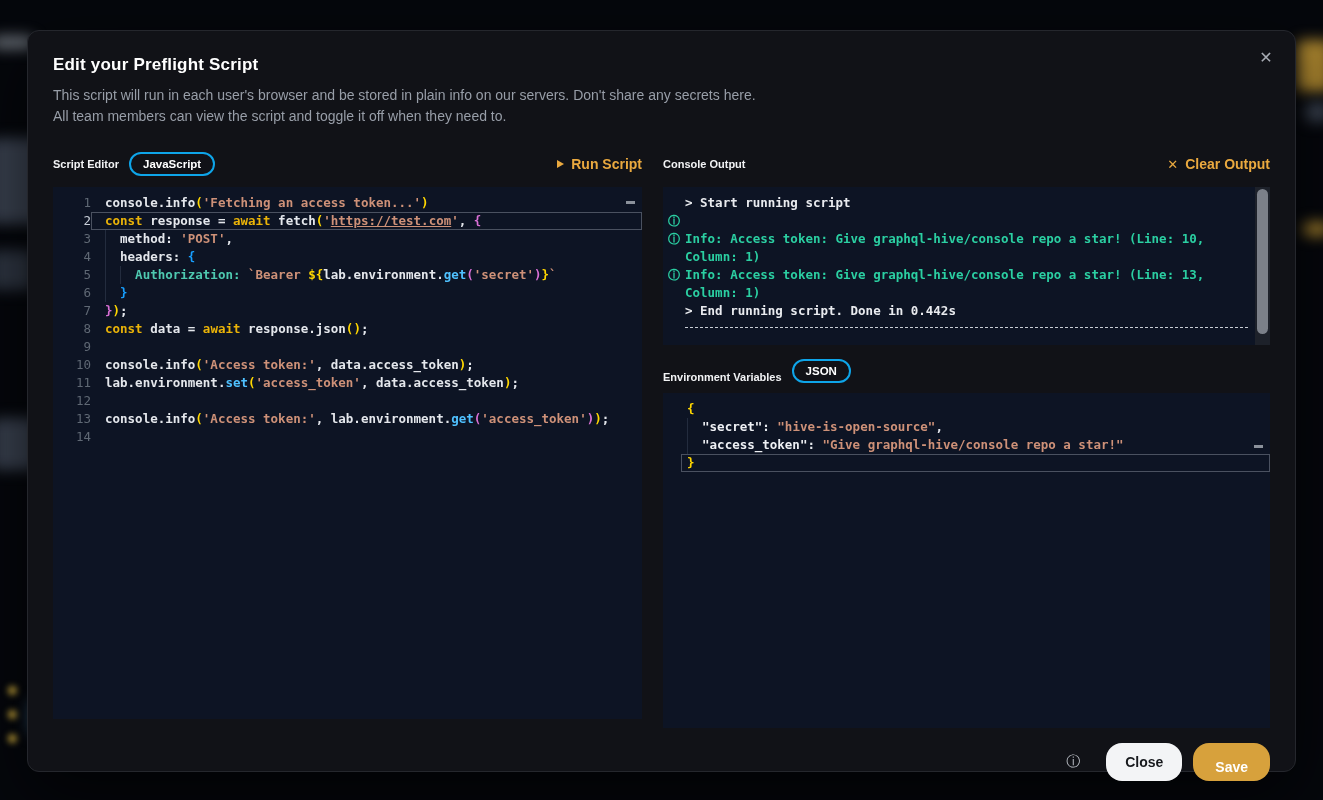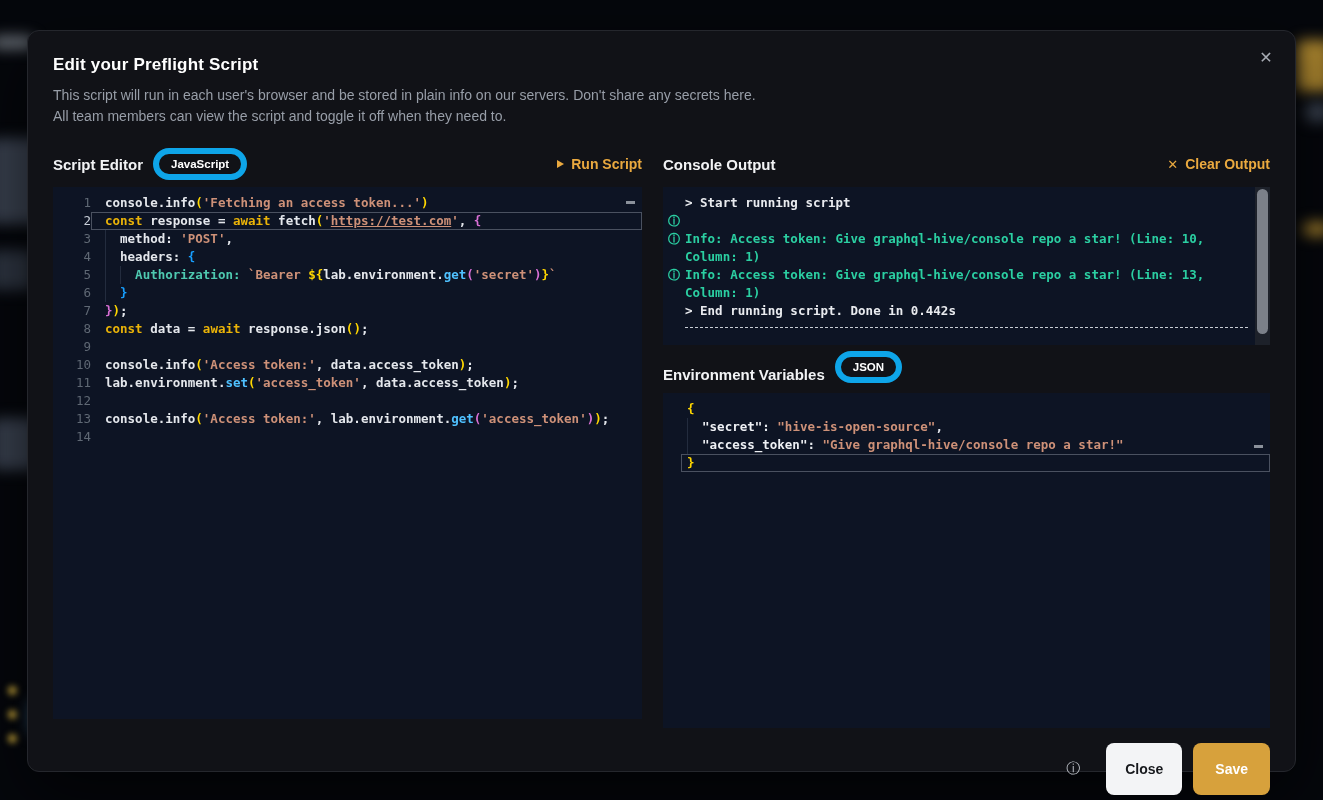--- a/index.html
+++ b/index.html
@@ -14,22 +14,22 @@
     background:var(--modal-bg); border:1px solid #25272d; border-radius:12px;
     padding:22px 25px; box-shadow:0 24px 70px rgba(0,0,0,.65); }
   .modal-close { position:absolute; top:16px; right:18px; width:22px; height:22px;
     color:#a7abb3; font-size:16px; line-height:22px; text-align:center; cursor:pointer; }
   .m-title { font-size:17px; font-weight:bold; color:#fff; letter-spacing:.2px; margin:2px 0 10px; }
   .m-desc  { font-size:14px; color:#989ea8; line-height:21px; }
 
   
   .content { display:grid; grid-template-columns:589px 1fr; column-gap:21px; margin-top:24px; }
   .panel-head { display:flex; align-items:center; height:26px; margin-bottom:10px; }
-  .panel-title { font-size:15px; font-weight:bold; color:#f2f3f5; }
-  .pill { margin-left:10px; border:6px solid #0ea5e9; border-radius:999px;
+  .panel-title { font-size:11px; font-weight:bold; color:#f2f3f5; }
+  .pill { margin-left:10px; border:2px solid #0ea5e9; border-radius:999px;
     padding:4px 12px; font-size:11.5px; font-weight:bold; color:#fff; }
   .spacer { flex:1; }
   .link-btn { display:flex; align-items:center; gap:7px; color:var(--accent);
     font-size:14px; font-weight:bold; cursor:pointer; background:none; border:none;
     font-family:"Liberation Sans", sans-serif; }
   .play-icon { width:0; height:0; border-left:7px solid var(--accent);
     border-top:4.5px solid transparent; border-bottom:4.5px solid transparent; }
   .x-icon { font-size:13px; font-weight:normal; }
 
   
@@ -68,21 +68,21 @@
   .scrollbar { position:absolute; top:0; right:0; bottom:0; width:15px; background:#1d212a; }
   .scroll-thumb { position:absolute; left:2px; right:2px; top:2px; bottom:11px;
     background:#7b8089; border-radius:6px; }
 
   .env-head { margin-top:12px;align-items:flex-end; }
 
   
   .footer { display:flex; align-items:center; justify-content:flex-end; margin-top:15px; }
   .note { display:flex; align-items:center; gap:9px; color:#e3e5e9; font-size:14px; margin-right:26px; }
   .note-icon { color:#c2c6cd; font-size:14px; }
-  .btn { border:none; border-radius:8px; font-size:14px; font-weight:bold; height:52px;
+  .btn { border:none; border-radius:16px; font-size:14px; font-weight:bold; height:38px;
     padding:0 19px; cursor:pointer; font-family:"Liberation Sans", sans-serif; }
   .btn-close { background:#f3f4f6; color:#17191d; margin-right:11px; }
   .btn-save { background:var(--accent-strong); color:#fff; padding:16px 22px; }
 </style>
 </head>
 <body>
 
 <div class="bshape" style="left:-8px;top:36px;width:42px;height:13px;background:#6a7078;"></div>
 <div class="bshape" style="left:-10px;top:138px;width:52px;height:86px;background:#3a4250;"></div>
 <div class="bshape" style="left:-10px;top:250px;width:44px;height:40px;background:#2e3542;"></div>

